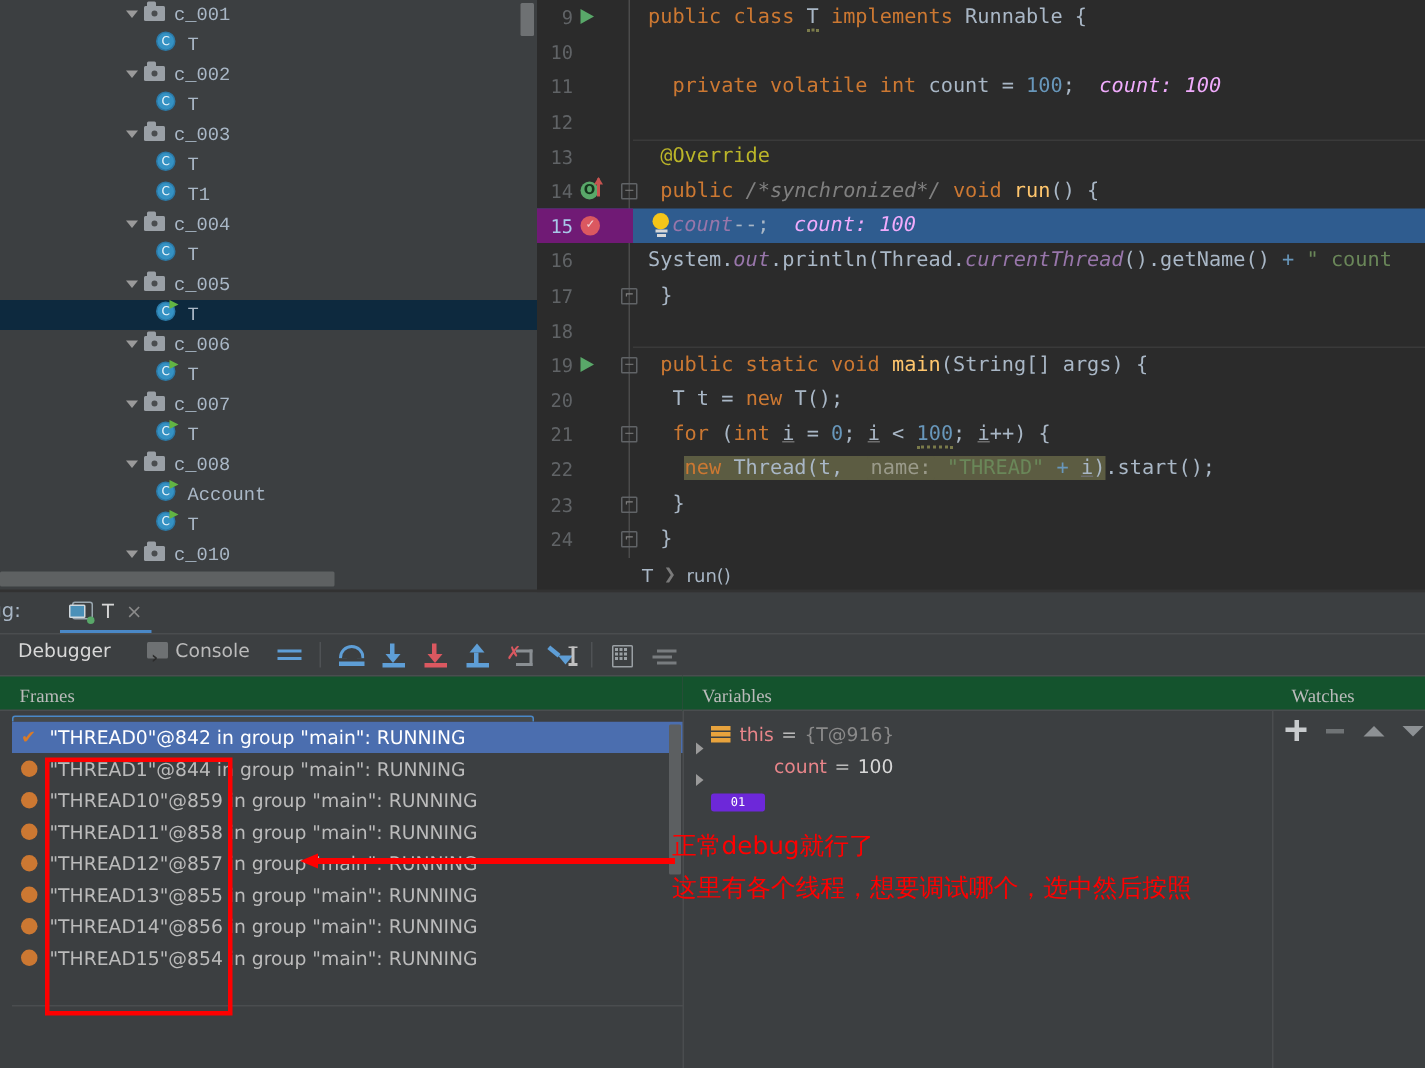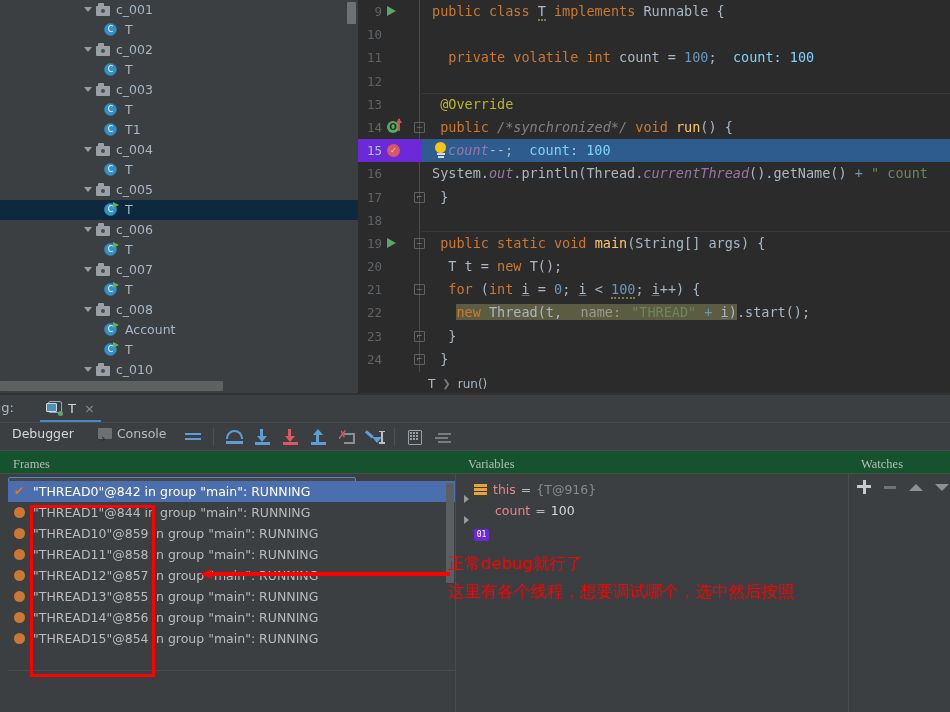--- a/index.html
+++ b/index.html
@@ -19,21 +19,21 @@
   .top-area { position: absolute; left: 0; top: 0; width: 950px; height: 395px; }
 
   
   .project-panel {
     position: absolute; left: 0; top: 0; width: 358px; height: 395px;
     background: #3c3f41; overflow: hidden;
   }
   .tree-row {
     position: relative; height: 20px; line-height: 20px;
     white-space: nowrap; padding-left: 0; color: #a9b7c6;
-    font-size: 12.5px; display: flex; align-items: center;
+    font-size: 12.5px; display: flex;  font-family: Liberation Mono, monospace;
   }
   .tree-row.selected { background: #0d293e; }
   .tree-row .arrow {
     width: 13px; height: 20px; display: inline-block; position: relative; flex: 0 0 auto;
   }
   .tree-row .arrow::before {
     content: ""; position: absolute; left: 2px; top: 7px;
     border-left: 4.5px solid transparent; border-right: 4.5px solid transparent;
     border-top: 5px solid #9a9a9a;
   }
@@ -93,39 +93,39 @@
   .line {
     position: relative; height: 23.2px; line-height: 23.2px; white-space: pre;
     font-family: "DejaVu Sans Mono", "Liberation Mono", monospace; font-size: 13.5px;
   }
   .line.current { background: #2f5c8f; }
   .gutter {
     position: absolute; left: 0; top: 0; width: 64px; height: 100%;
     text-align: right; color: #606366; font-size: 12.5px;
     font-family: "DejaVu Sans Mono", monospace; padding-right: 40px;
   }
-  .line.current .gutter { color: #a8c7e8; background: #6d28d9; }
+  .line.current .gutter { color: #a8c7e8; background: #701a75; }
   .gutter-icon { position: absolute; left: 29px; top: 4px; width: 15px; height: 15px; }
   .fold { position: absolute; left: 56px; top: 6px; width: 11px; height: 11px;
           border: 1px solid #606366; color: #808080; font-size: 9px; line-height: 9px;
           text-align: center; border-radius: 1px; }
   .code-text { position: absolute; left: 74px; top: 0; }
   .line.current .code-text { left: 90px; }
 
   .vline { position: absolute; left: 61px; top: 0; width: 1px; height: 372px; background: #4b4b4b; }
   .sep { position: absolute; left: 64px; width: 528px; height: 1px; background: #3a3a3a; }
 
   
   .kw { color: #cc7832; }
   .cls { color: #a9b7c6; }
   .str { color: #6a8759; }
   .num { color: #6897bb; }
   .ann { color: #bbb529; }
   .cmt { color: #808080; font-style: italic; }
-  .hint { color: #7dd3fc; }
+  .hint { color: #f0abfc; font-style: italic; }
   .fn { color: #ffc66d; }
   .plain { color: #a9b7c6; }
   .field { color: #9876aa; font-style: italic; }
   .param-hint { background: #5c5c42; color: #9a9a8a; border-radius: 2px; padding: 0 2px; }
   .hl-arg { background: #5c5c42; }
   .under { text-decoration: underline; text-decoration-color: #6e6e6e; }
   .squiggle { border-bottom: 2px dotted #7a7a4a; }
 
   .bulb {
     position:absolute; left:76px; top:3px; width:13px; height:17px;
@@ -313,21 +313,21 @@
   .vars-list { padding-top: 5px; }
   .var-row { height: 21px; line-height: 21px; display: flex; align-items: center;
              padding-left: 6px; font-size: 12.5px; color: #bbbbbb; }
   .var-exp { width: 13px; flex: 0 0 auto; position: relative; }
   .var-exp::before { content:""; position:absolute; left:3px; top:5px;
       border-top:4.5px solid transparent; border-bottom:4.5px solid transparent;
       border-left:5px solid #9a9a9a; }
   .ico-obj { width:13px; height:11px; flex:0 0 auto; margin-right:6px; position:relative; }
   .ico-obj i { position:absolute; left:0; width:13px; height:2.5px; background:#e8a33d; }
   .ico-obj i:nth-child(1){ top:0; } .ico-obj i:nth-child(2){ top:4px; } .ico-obj i:nth-child(3){ top:8px; }
-  .ico-prim { width:15px; height:12px; flex:0 0 auto; margin-right:6px; background:#6d28d9;
+  .ico-prim { width:36px; height:12px; flex:0 0 auto; margin-right:6px; background:#6d28d9;
               border-radius:2px; color:#fff; font-size:8px; line-height:12px; text-align:center;
               font-family:"DejaVu Sans Mono", monospace;margin-top:48px; }
   .var-name { color: #e8858a; }
   .var-eq { color: #bbbbbb; margin: 0 5px; }
   .var-val-obj { color: #8a8a8a; }
   .var-val-num { color: #d8d8d8; }
 
   
   .watch-toolbar { height: 26px; display: flex; align-items: center; padding-left: 8px; gap: 10px; }
   .w-btn { width: 16px; height: 16px; position: relative; }

